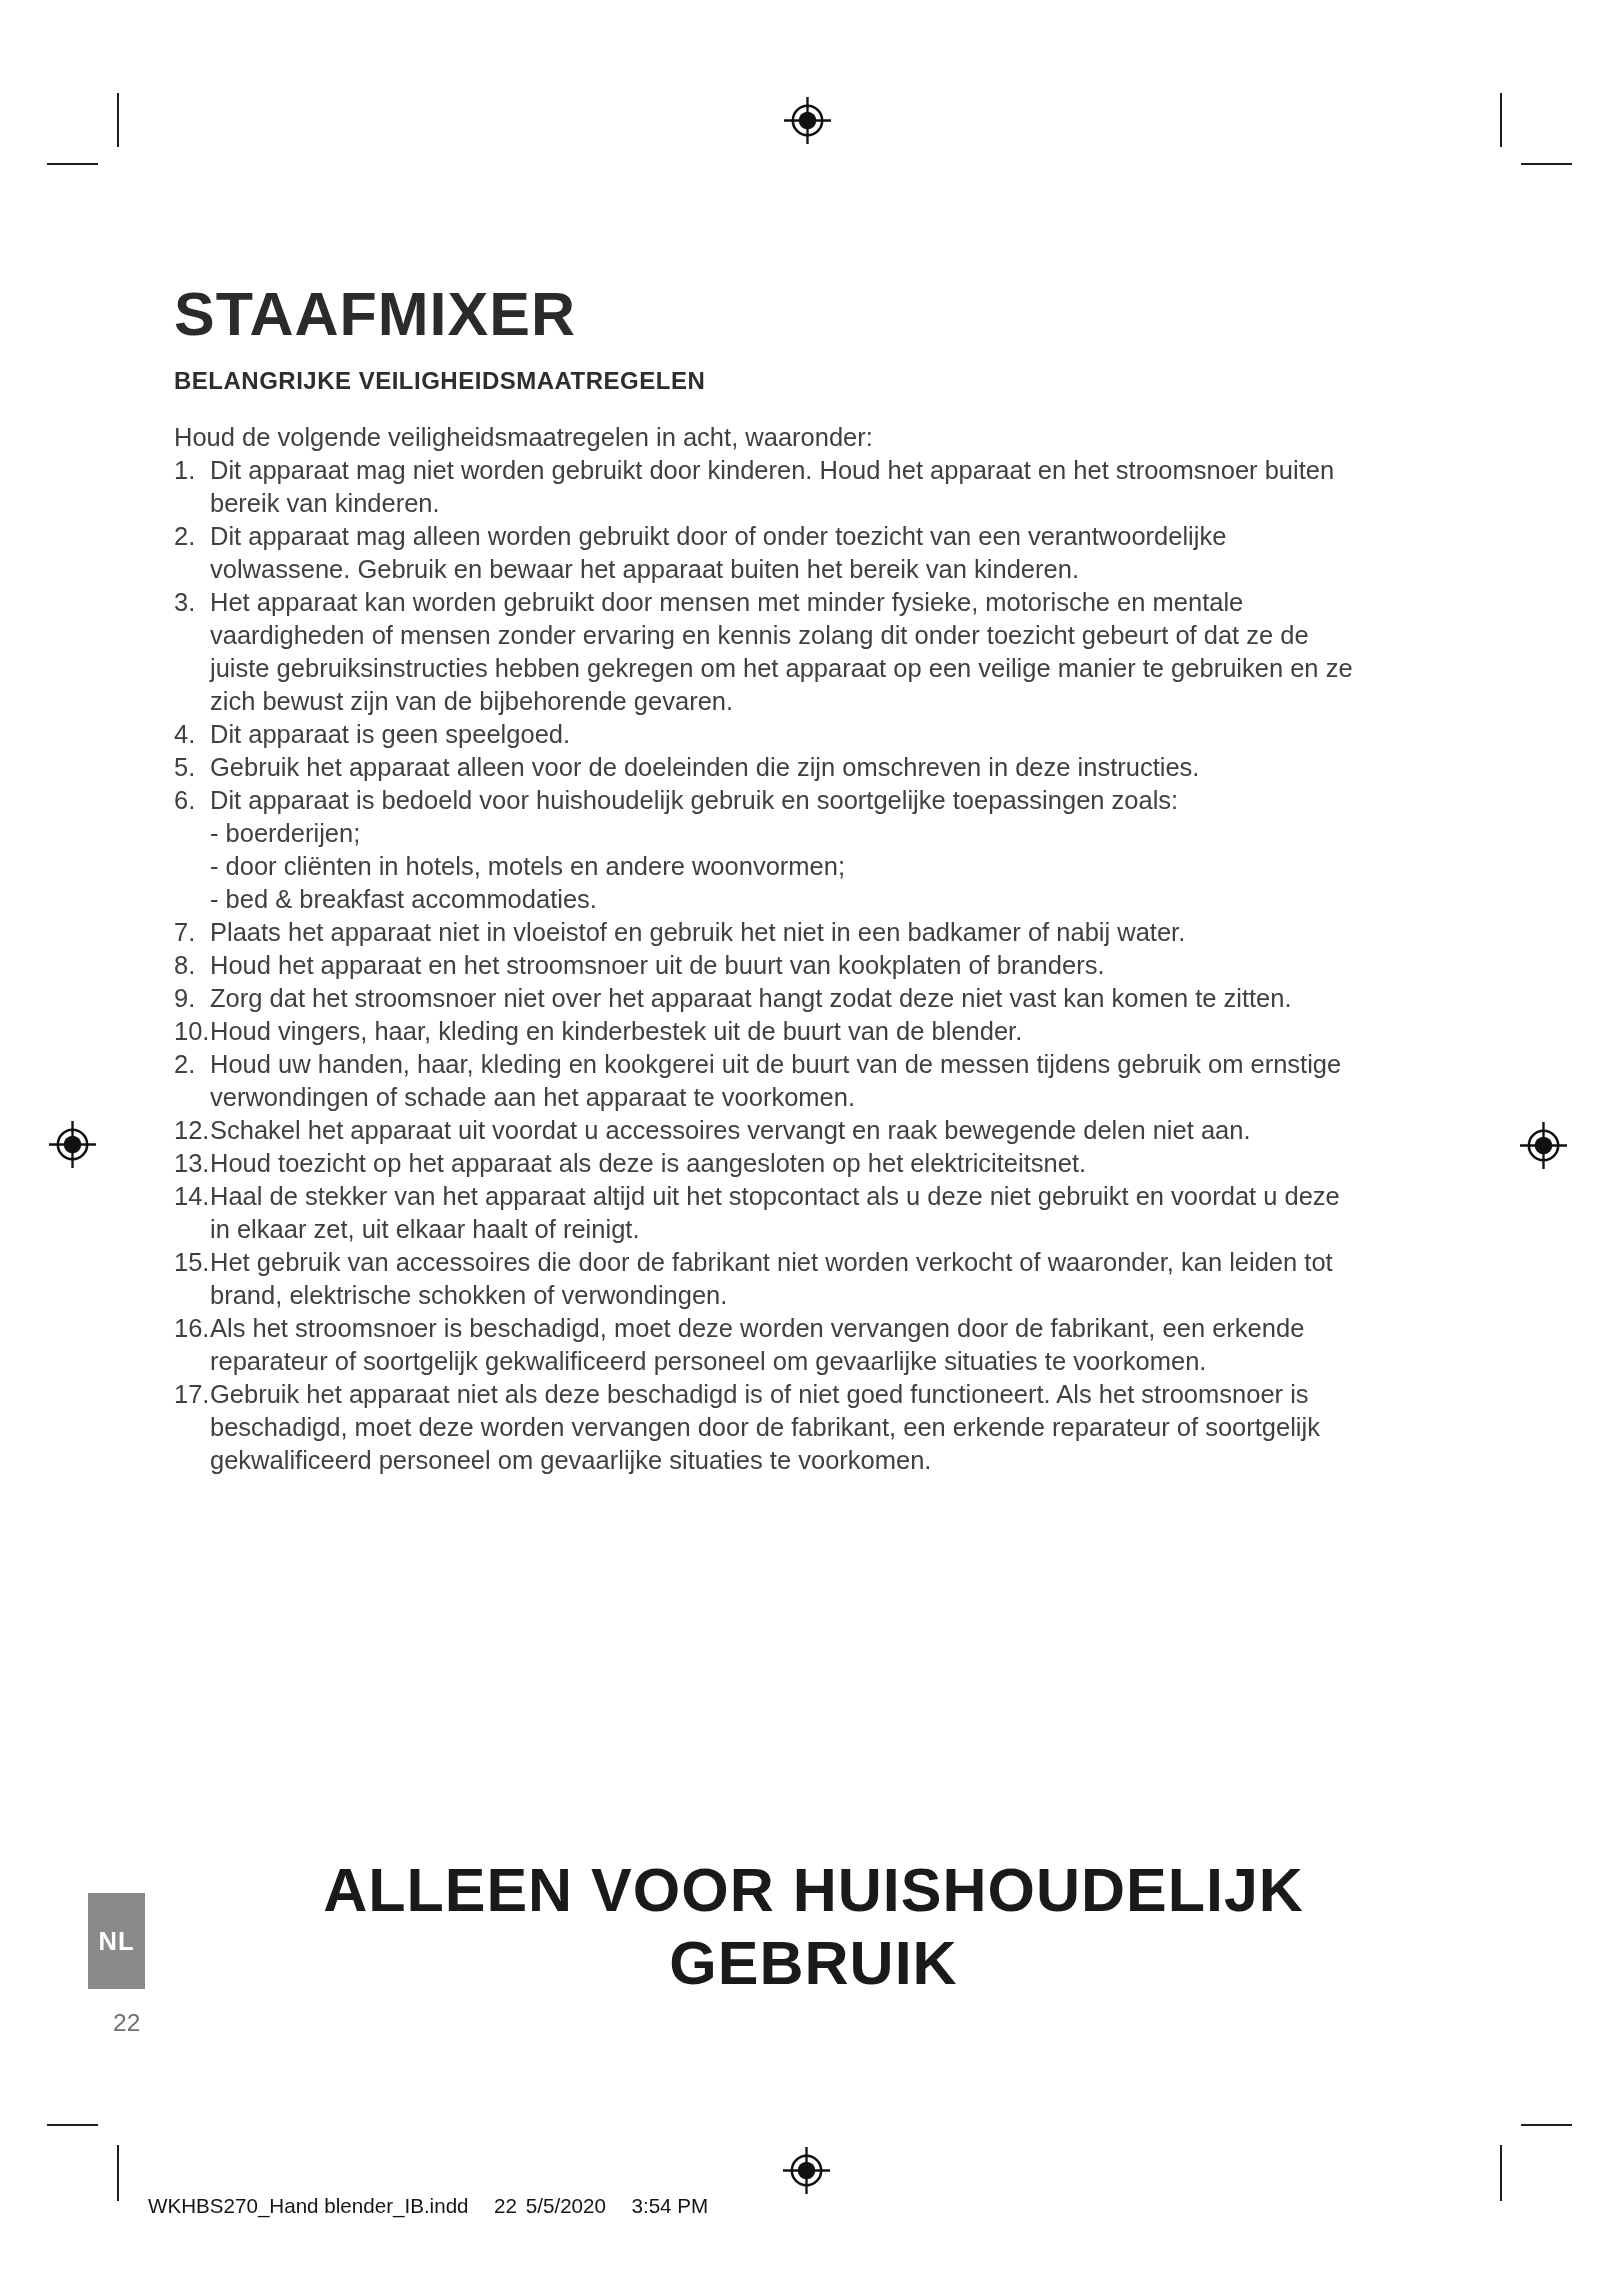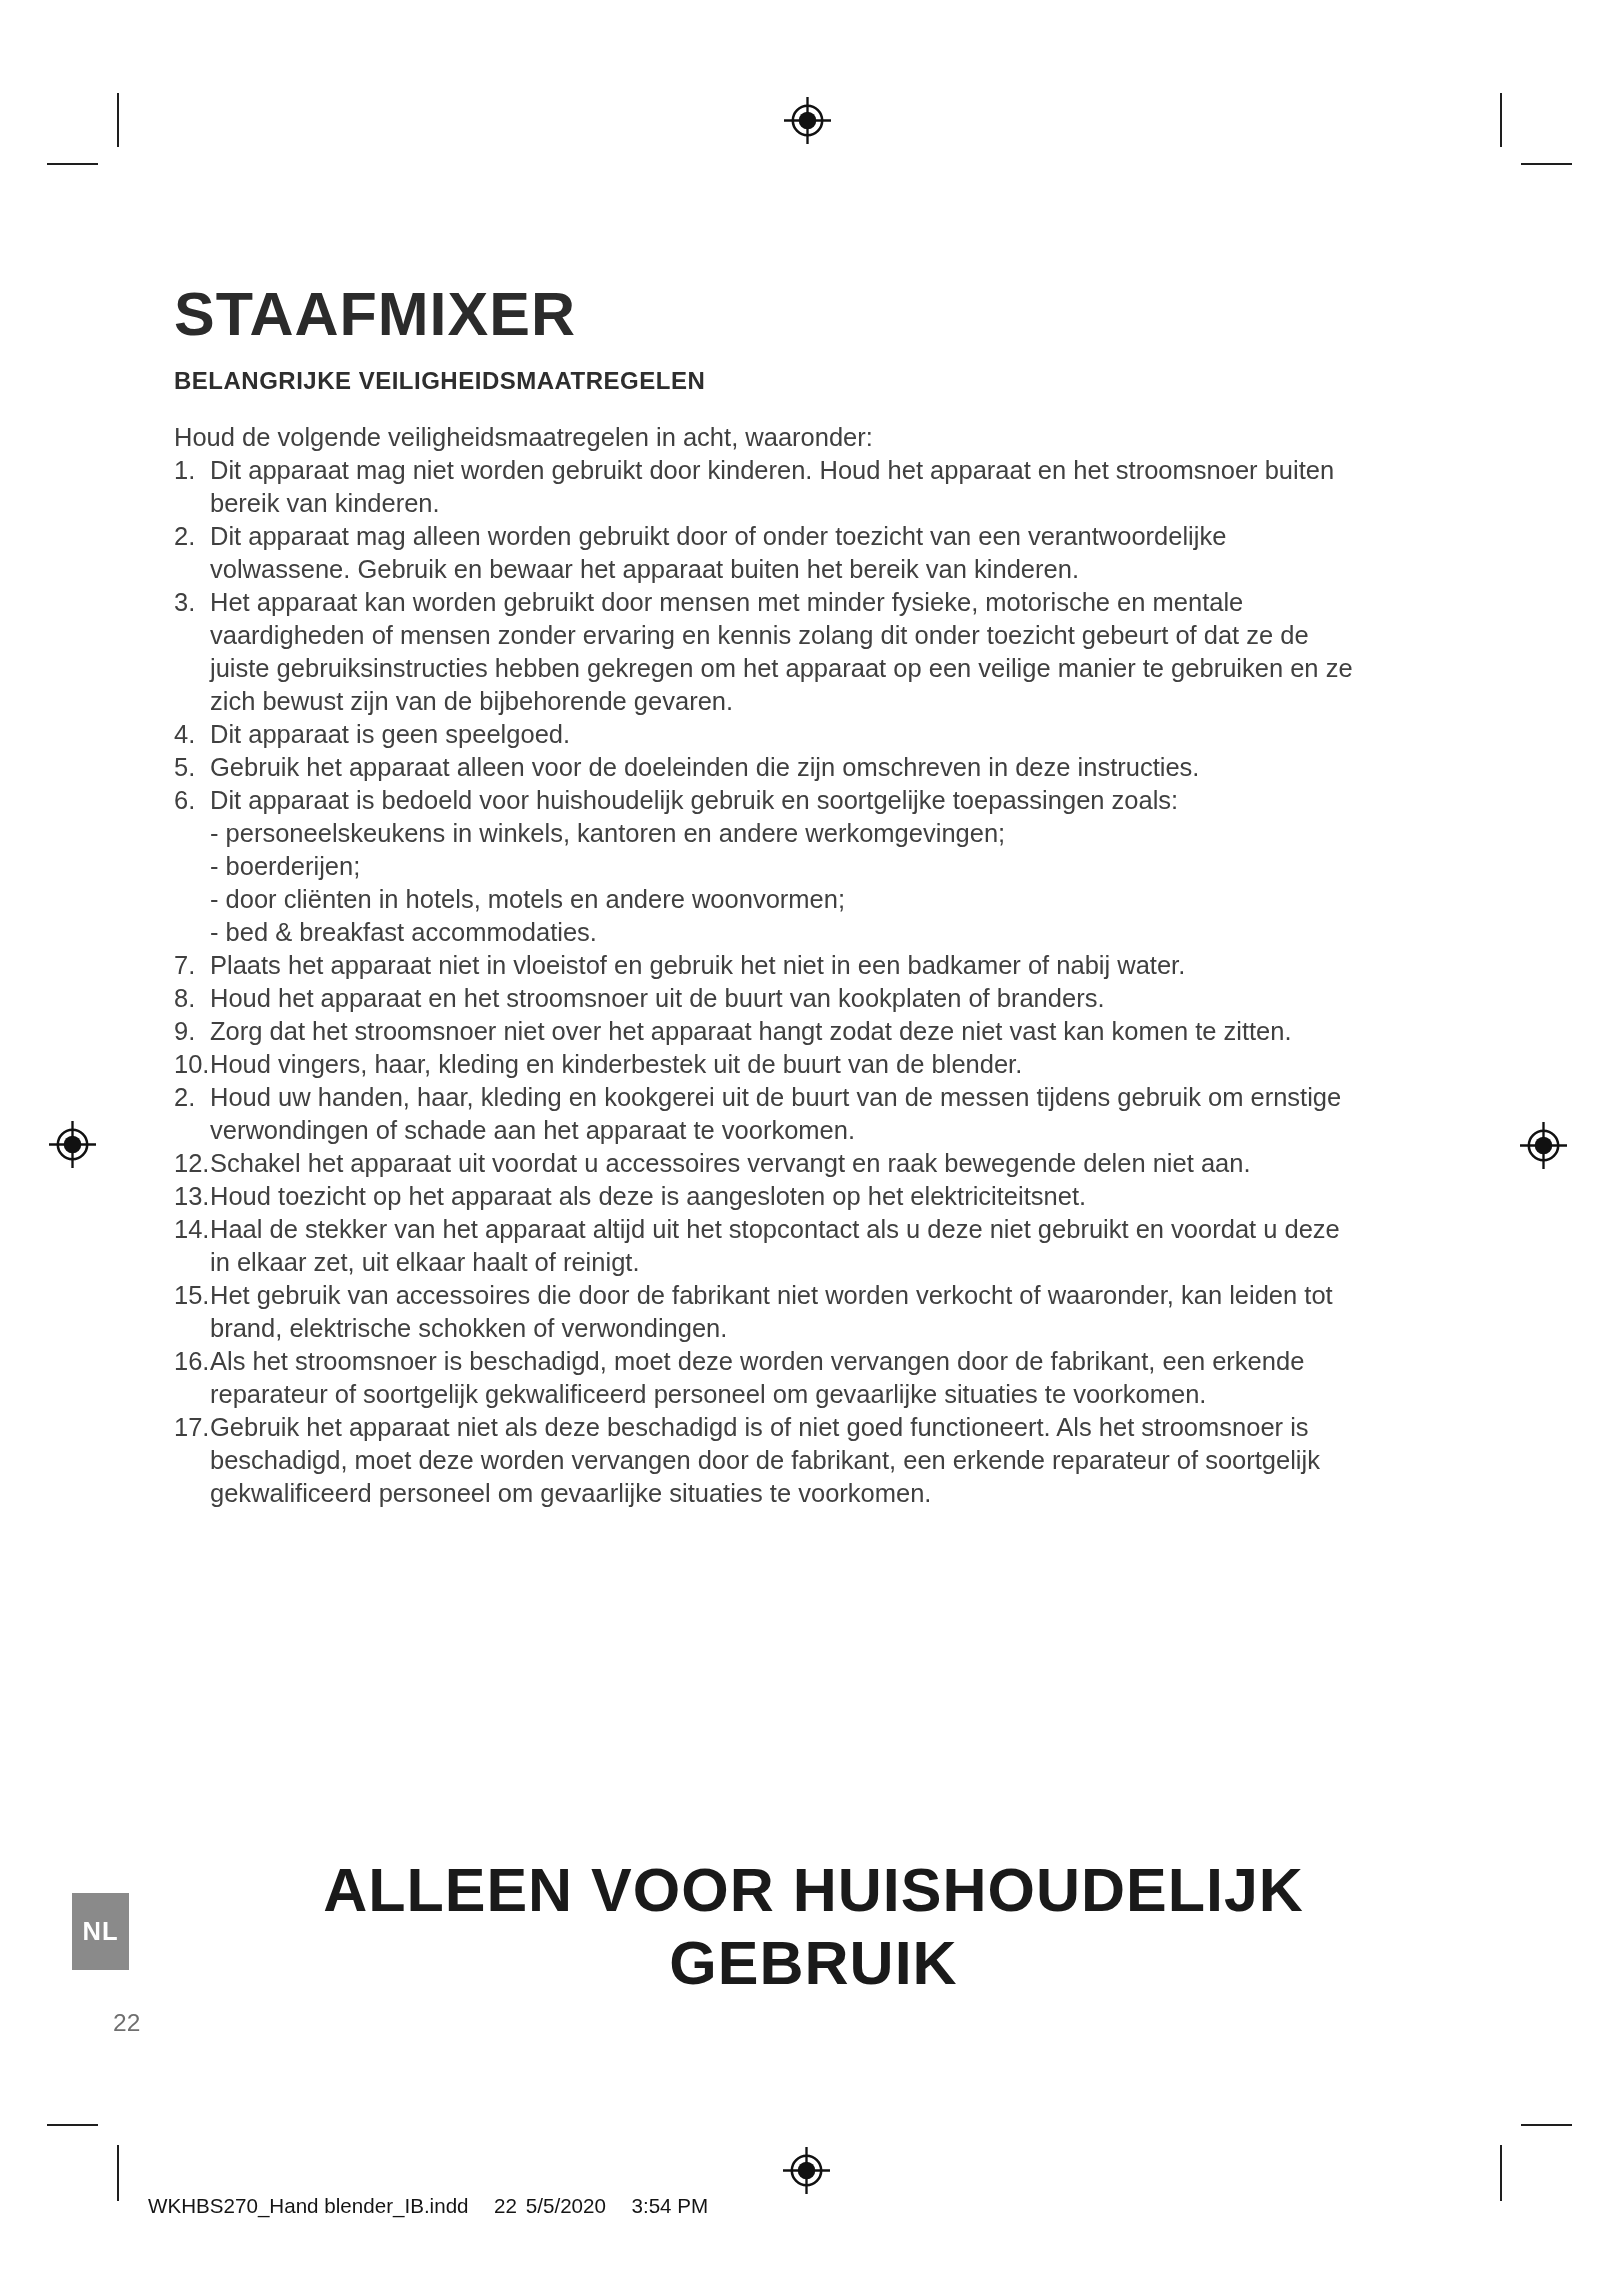--- a/index.html
+++ b/index.html
@@ -45,21 +45,21 @@
   .item .num{flex:0 0 36px;}
   .item .txt{flex:1;}
   
   .big-heading{
     position:absolute;left:193px;top:1854px;width:1241px;
     text-align:center;font-size:61px;line-height:73px;
     font-weight:bold;color:#1a1a1a;letter-spacing:1px;
   }
   
   .nl-tab{
-    position:absolute;left:72px;top:1893px;width:57px;height:77px;
+    position:absolute;left:88px;top:1893px;width:57px;height:96px;
     display:flex;align-items:center;justify-content:center;
     font-size:25.5px;font-weight:bold;letter-spacing:1px;
   }
   .page-number{
     position:absolute;left:113px;top:2009px;
     font-size:24.5px;line-height:27.4px;
   }
   
   .print-footer{
     position:absolute;left:148px;top:2158px;
@@ -127,21 +127,21 @@
         <div class="item">
           <span class="num">4.</span>
           <span class="txt">Dit apparaat is geen speelgoed.</span>
         </div>
         <div class="item">
           <span class="num">5.</span>
           <span class="txt">Gebruik het apparaat alleen voor de doeleinden die zijn omschreven in deze instructies.</span>
         </div>
         <div class="item">
           <span class="num">6.</span>
-          <span class="txt">Dit apparaat is bedoeld voor huishoudelijk gebruik en soortgelijke toepassingen zoals:<div>- personeelskeukens in winkels, kantoren en andere werkomgevingen;</div><div>- boerderijen;</div><div>- door cliënten in hotels, motels en andere woonvormen;</div><div>- bed &amp; breakfast accommodaties.</div></span>
+          <span class="txt">Dit apparaat is bedoeld voor huishoudelijk gebruik en soortgelijke toepassingen zoals:<div>- boerderijen;</div><div>- door cliënten in hotels, motels en andere woonvormen;</div><div>- bed &amp; breakfast accommodaties.</div></span>
         </div>
         <div class="item">
           <span class="num">7.</span>
           <span class="txt">Plaats het apparaat niet in vloeistof en gebruik het niet in een badkamer of nabij water.</span>
         </div>
         <div class="item">
           <span class="num">8.</span>
           <span class="txt">Houd het apparaat en het stroomsnoer uit de buurt van kookplaten of branders.</span>
         </div>
         <div class="item">

